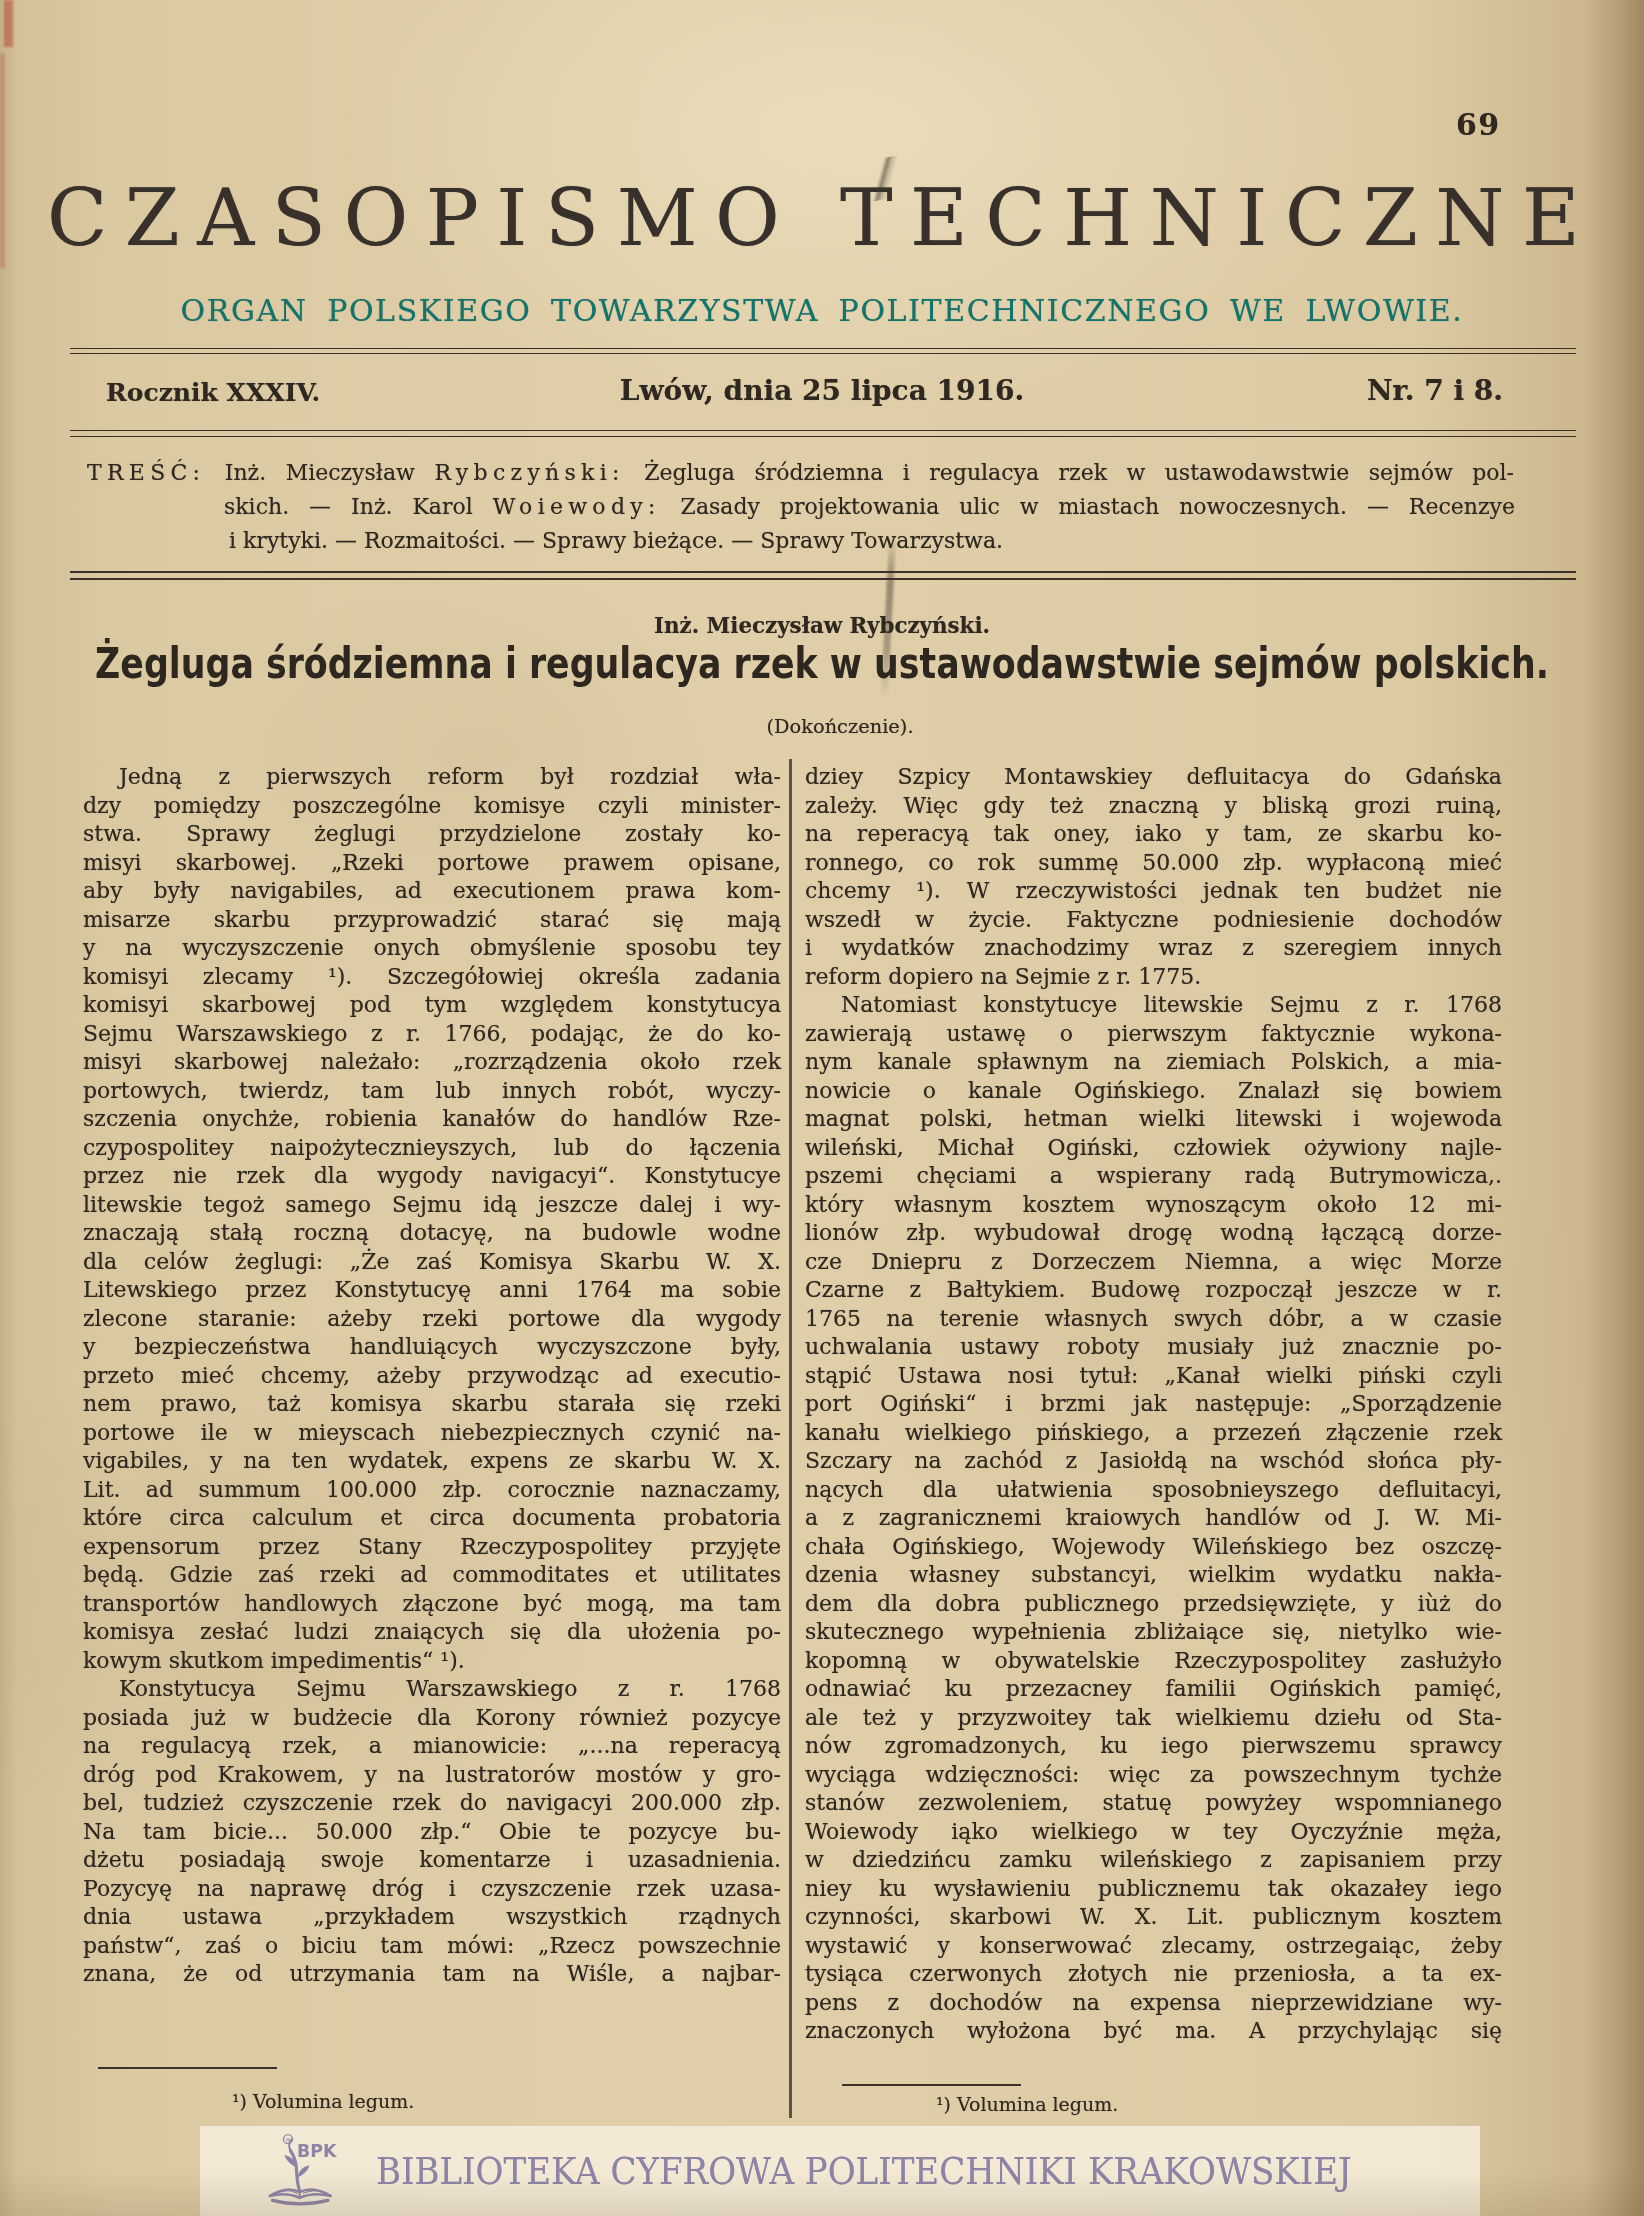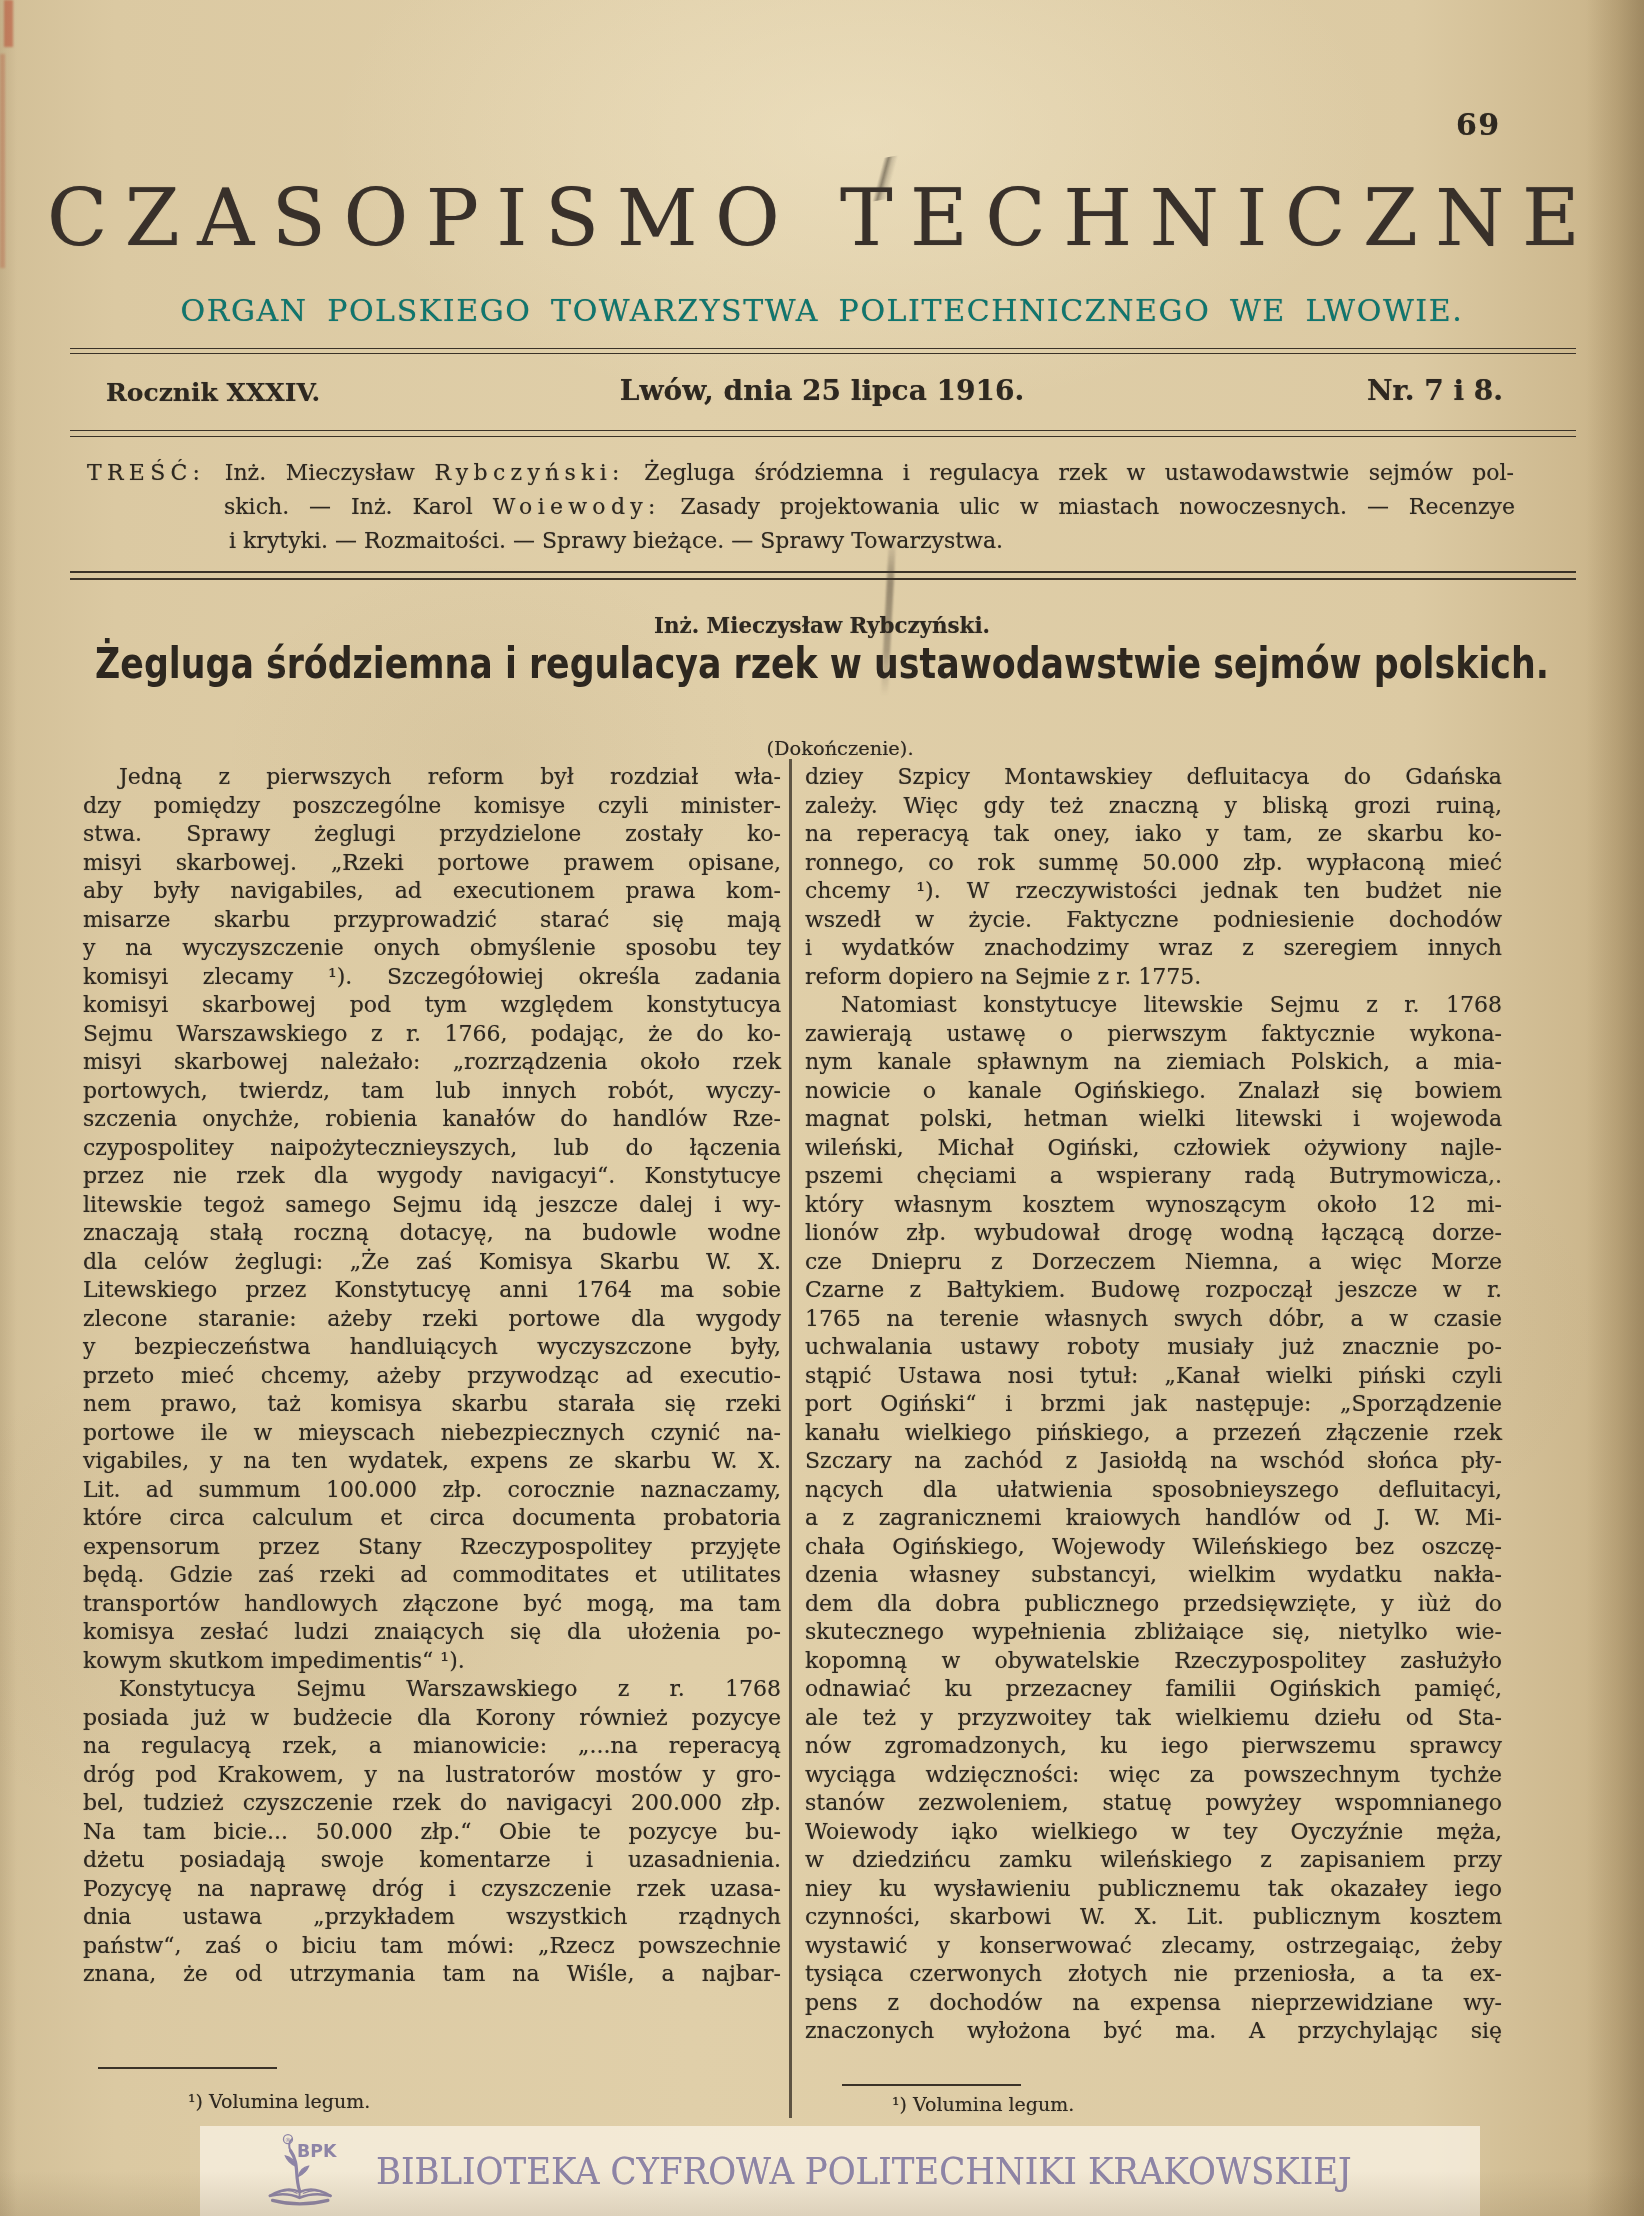--- a/index.html
+++ b/index.html
@@ -34,35 +34,35 @@
   .toc-line{position:absolute;font-size:22px;line-height:27px;white-space:nowrap;}
   .toc-line.just{white-space:normal;text-align:justify;text-align-last:justify;}
   .toc-line-0{left:87px;top:459px;width:1427px;}
   .toc-line-1{left:224px;top:493px;width:1291px;}
   .toc-line-2{left:229px;top:527px;}
   .gesperrt{letter-spacing:0.24em;}
 
   .author{top:613px;font-size:21.4px;font-weight:bold;}
   .art-title{top:640px;font-size:37px;font-family:"DejaVu Sans", sans-serif;font-weight:bold;color:#2d271f;
     transform:scale(0.94,1.13);transform-origin:center top;white-space:nowrap;}
-  .art-sub{top:737px;font-size:19.4px;padding-left:36px;}
+  .art-sub{top:715px;font-size:19.4px;padding-left:36px;}
 
   .col{position:absolute;top:763px;font-size:22px;line-height:28.5px;}
   #col-left{left:83px;width:698px;}
   #col-right{left:805px;width:697px;}
   .col .line{height:28.5px;text-align:justify;text-align-last:justify;overflow:visible;}
   .col .line.indent{text-indent:36px;}
   .col .line.nojust{text-align-last:left;}
 
   .divider{left:789px;top:759px;width:2.6px;height:1359px;background:#463d30;opacity:0.85;}
 
   .fn-rule{position:absolute;height:1.9px;background:#3a3228;width:179px;}
   .fn-rule-left{left:98px;top:2067px;}
   .fn-rule-right{left:842px;top:2084px;}
-  .footnote{position:absolute;font-size:19px;white-space:nowrap;}
+  .footnote{position:absolute;font-size:19px;white-space:nowrap;margin-left:44px;}
   .fn-left{left:188px;top:2090px;}
   .fn-right{left:892px;top:2093px;}
 
   .wm-band{left:200px;top:2126px;width:1280px;height:91px;background:rgba(249,243,229,0.74);
     display:flex;align-items:center;z-index:5;}
   .wm-logo{margin-left:62px;flex:0 0 auto;}
   .wm-text{margin-left:35px;font-size:37px;color:#8d84a6;font-family:"DejaVu Serif", serif;
     letter-spacing:0px;white-space:nowrap;transform:scaleX(0.92);transform-origin:left center;
     text-shadow:0 0 0.6px rgba(141,132,166,0.6);}
 

